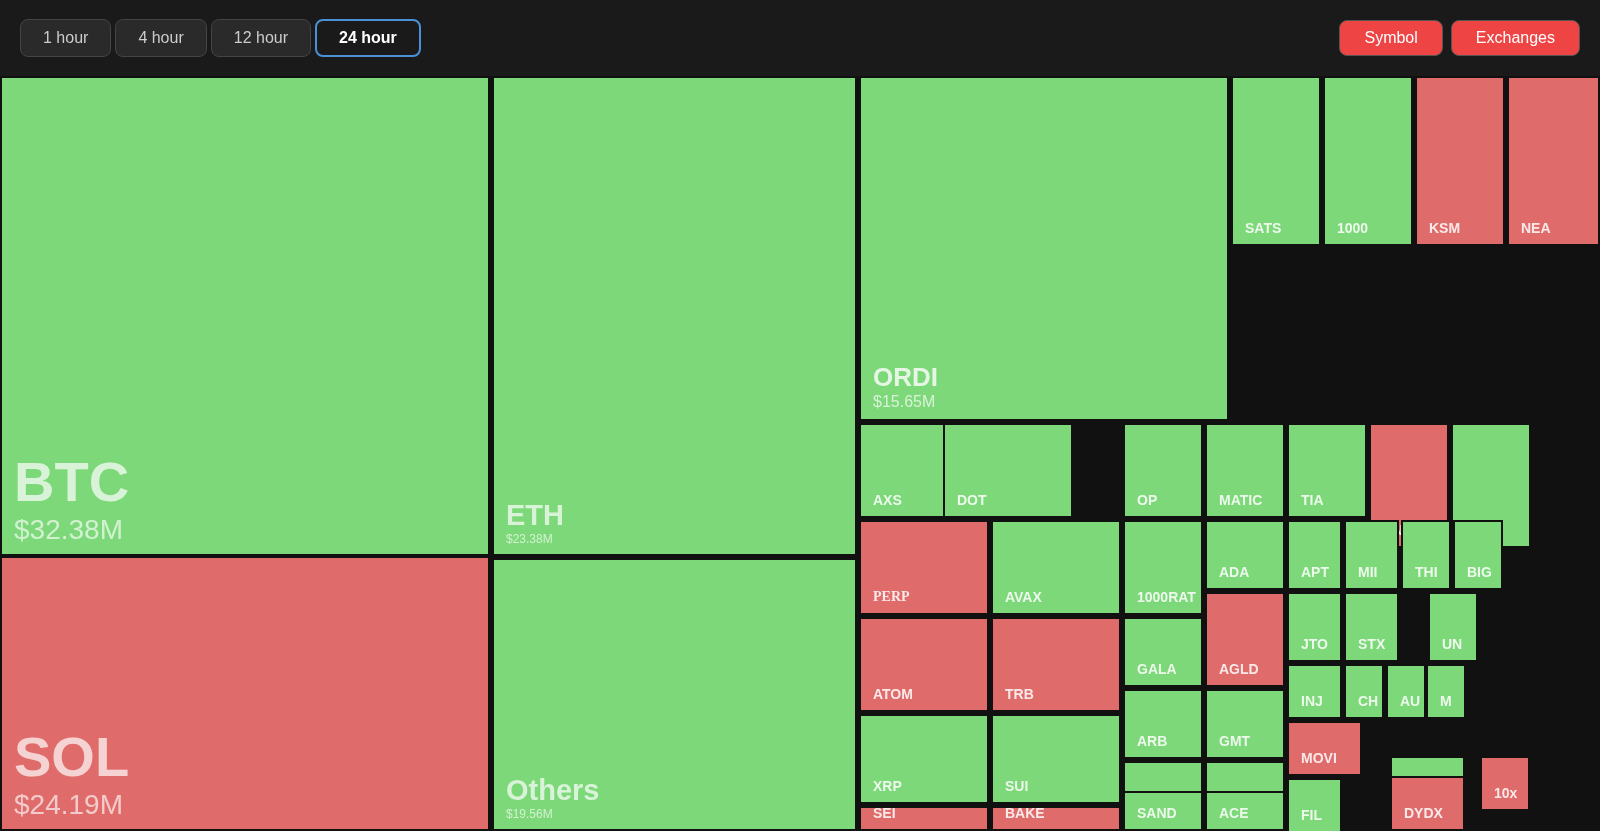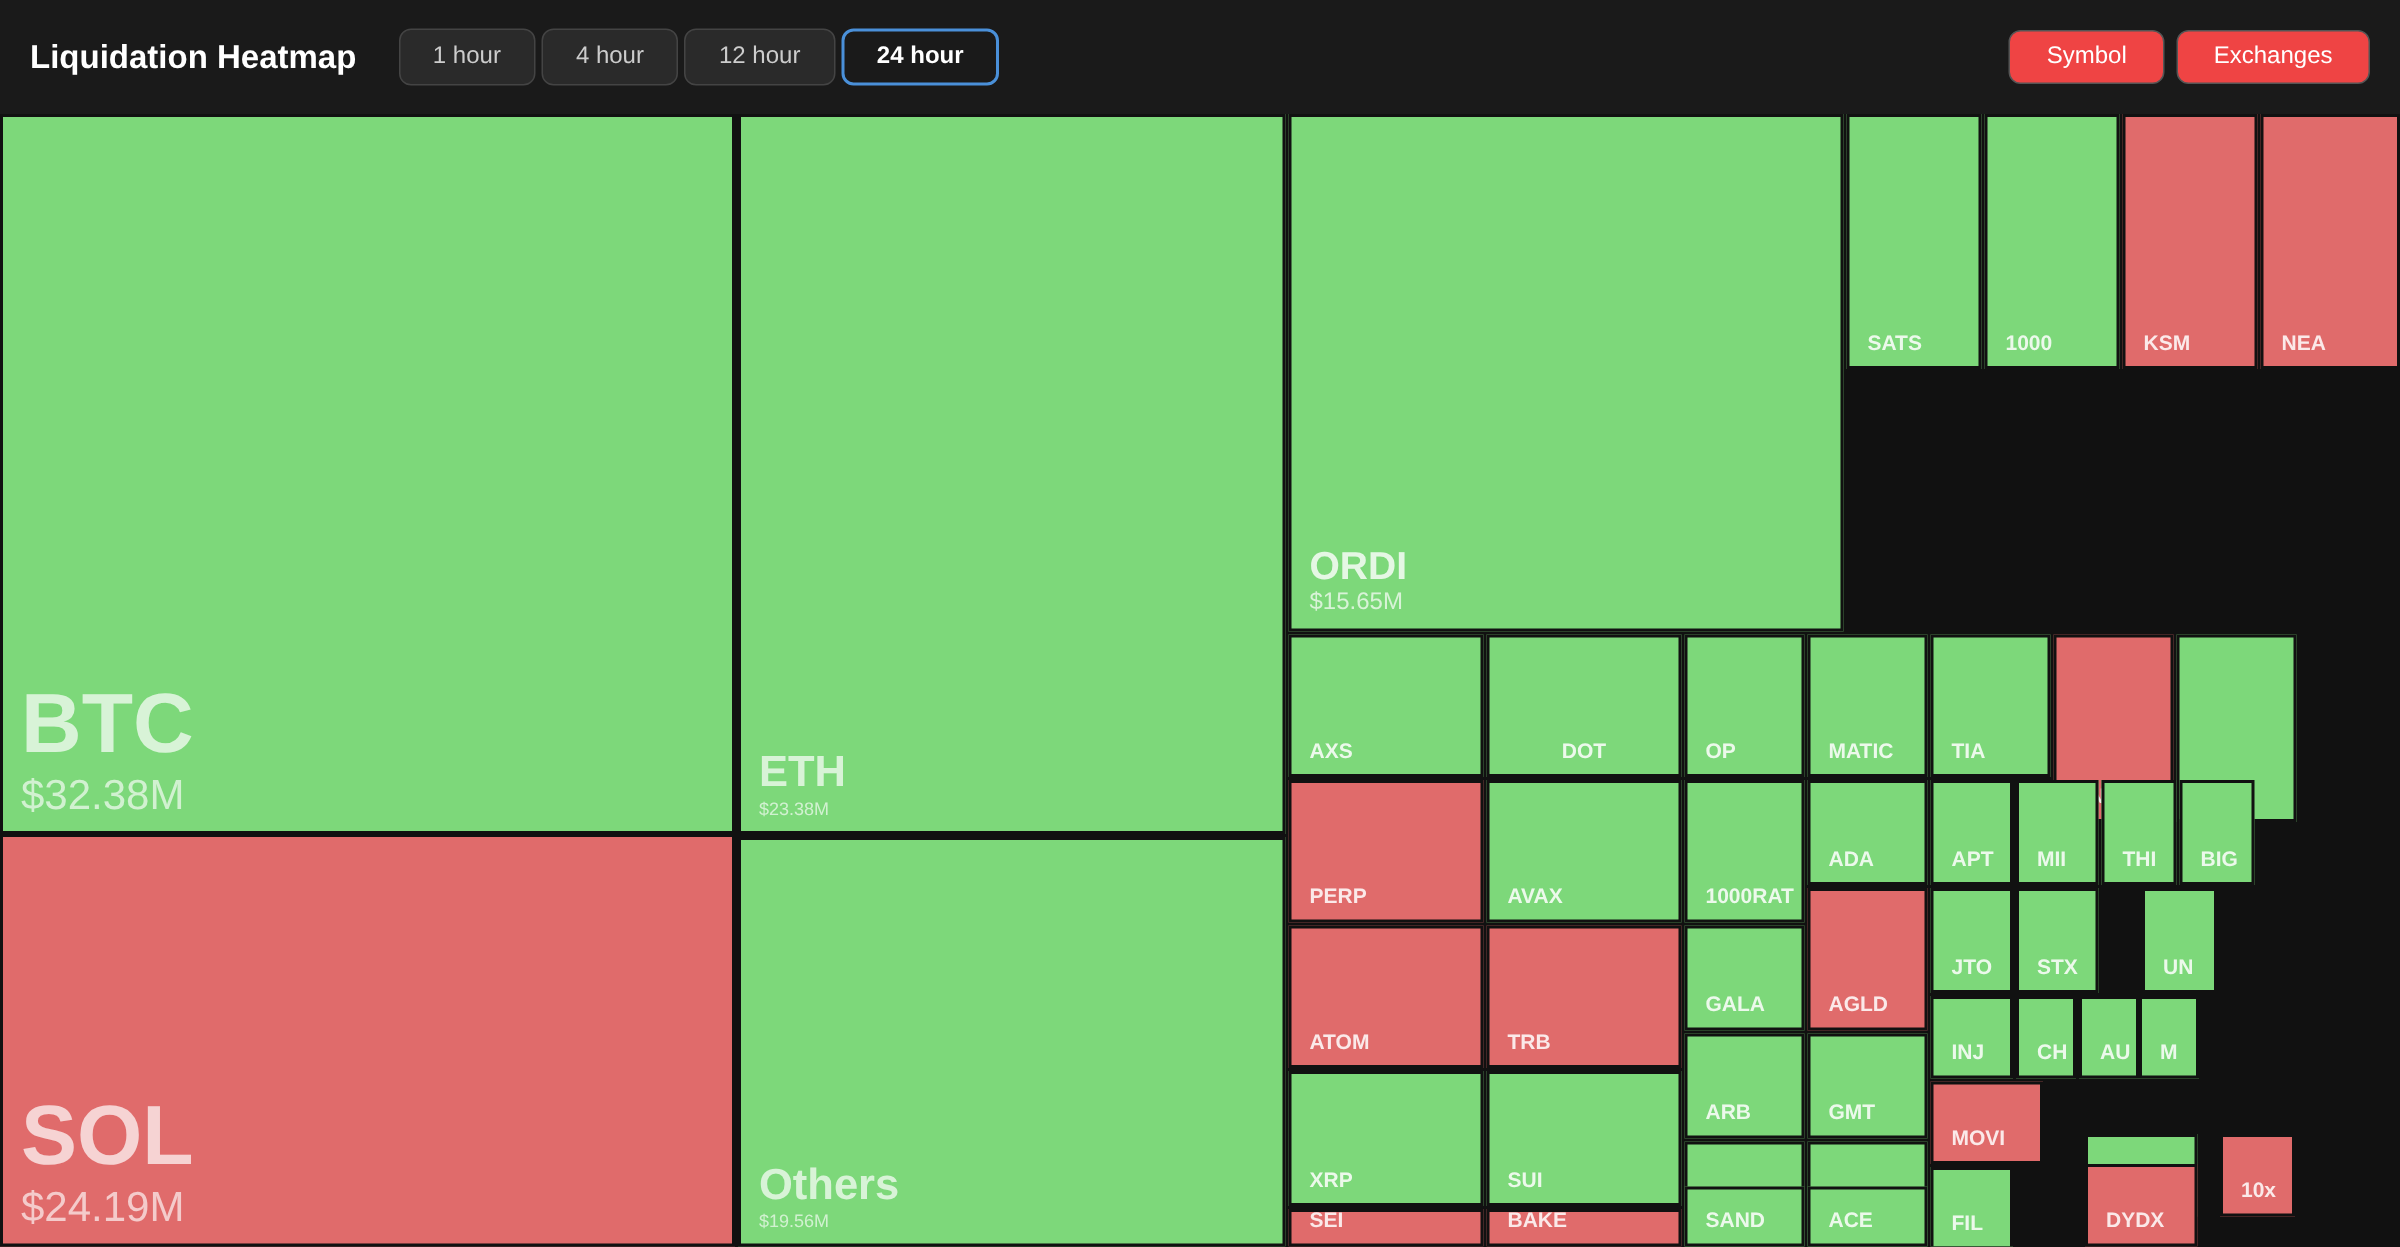--- a/index.html
+++ b/index.html
@@ -89,21 +89,20 @@
     .cell.large .cell-value { font-size: 28px; color: rgba(255,255,255,0.65); }
     .cell.medium .cell-name { font-size: 29px; font-weight: 700; color: rgba(255,255,255,0.7); }
     .cell.medium .cell-value { font-size: 12px; color: rgba(255,255,255,0.65); }
     .cell.med-small .cell-name { font-size: 26px; font-weight: 600; color: rgba(255,255,255,0.8); }
     .cell.med-small .cell-value { font-size: 16px; color: rgba(255,255,255,0.7); }
   </style>
 </head>
 <body>
 
 <div class="header">
-  <div class="logo">Liquidation Heatmap</div>
   <div class="time-filters">
     <button class="filter-btn">1 hour</button>
     <button class="filter-btn">4 hour</button>
     <button class="filter-btn">12 hour</button>
     <button class="filter-btn active">24 hour</button>
   </div>
   <div class="right-buttons">
     <button class="right-btn">Symbol</button>
     <button class="right-btn">Exchanges</button>
   </div>
@@ -126,33 +125,33 @@
       <div class="cell-name">Others</div>
       <div class="cell-value">$19.56M</div>
     </div>
     <div class="cell green med-small" style="left: 859px; top: 0px; width: 370px; height: 345px;">
       <div class="cell-name">ORDI</div>
       <div class="cell-value">$15.65M</div>
     </div>
     <div class="cell green " style="left: 859px; top: 347px; width: 130px; height: 95px;">
       <div class="cell-name">AXS</div>
     </div>
-    <div class="cell red " style="left: 859px; top: 444px; width: 130px; height: 95px;">
+    <div class="cell red " style="left: 859px; top: 444px; width: 130px; height: 95px; font-family: Liberation Serif, serif;">
       <div class="cell-name">PERP</div>
     </div>
     <div class="cell red " style="left: 859px; top: 541px; width: 130px; height: 95px;">
       <div class="cell-name">ATOM</div>
     </div>
     <div class="cell green " style="left: 859px; top: 638px; width: 130px; height: 90px;">
       <div class="cell-name">XRP</div>
     </div>
     <div class="cell red " style="left: 859px; top: 730px; width: 130px; height: 25px;">
       <div class="cell-name">SEI</div>
     </div>
-    <div class="cell green " style="left: 991px; top: 347px; width: 130px; height: 95px; text-align: center;">
+    <div class="cell green " style="left: 943px; top: 347px; width: 130px; height: 95px;">
       <div class="cell-name">DOT</div>
     </div>
     <div class="cell green " style="left: 991px; top: 444px; width: 130px; height: 95px;">
       <div class="cell-name">AVAX</div>
     </div>
     <div class="cell red " style="left: 991px; top: 541px; width: 130px; height: 95px;">
       <div class="cell-name">TRB</div>
     </div>
     <div class="cell green " style="left: 991px; top: 638px; width: 130px; height: 90px;">
       <div class="cell-name">SUI</div>

